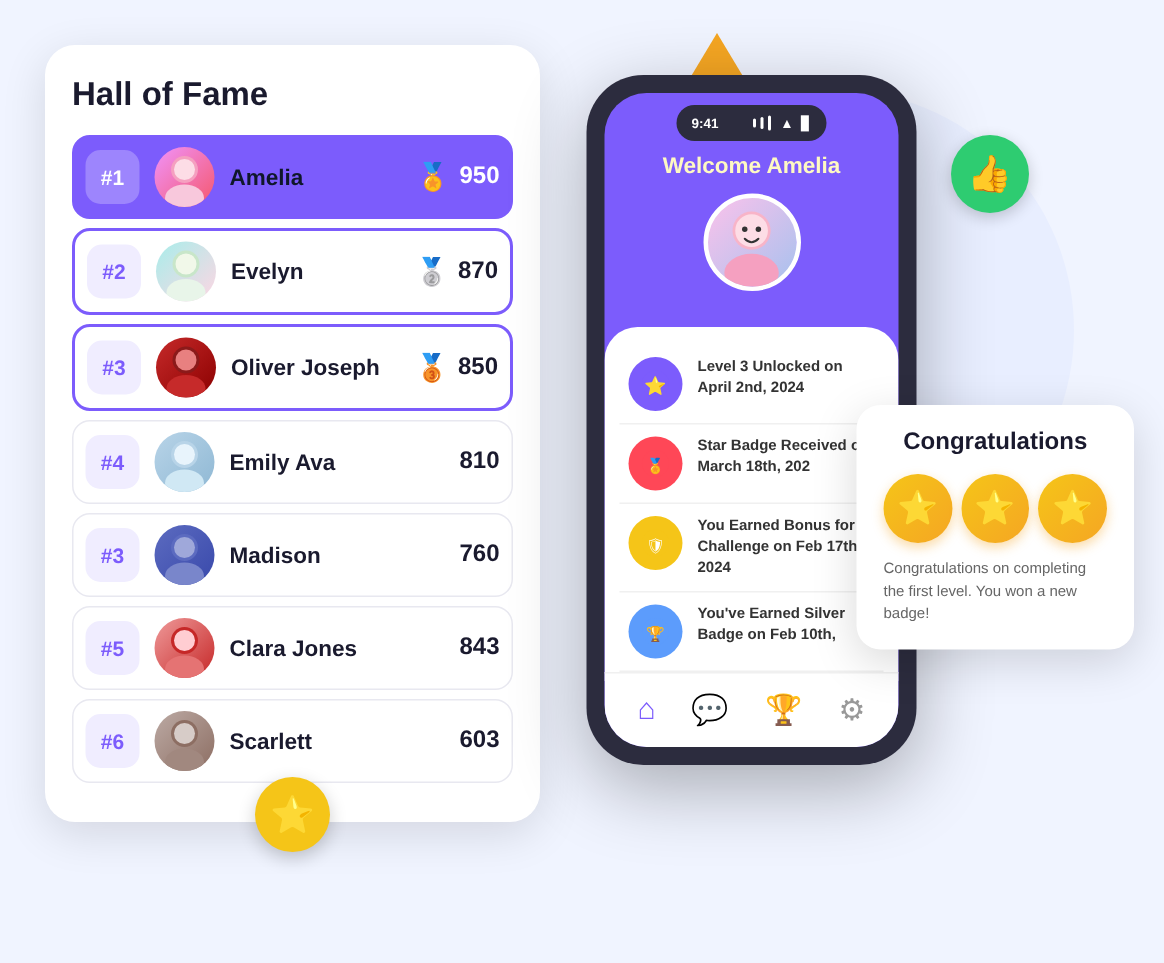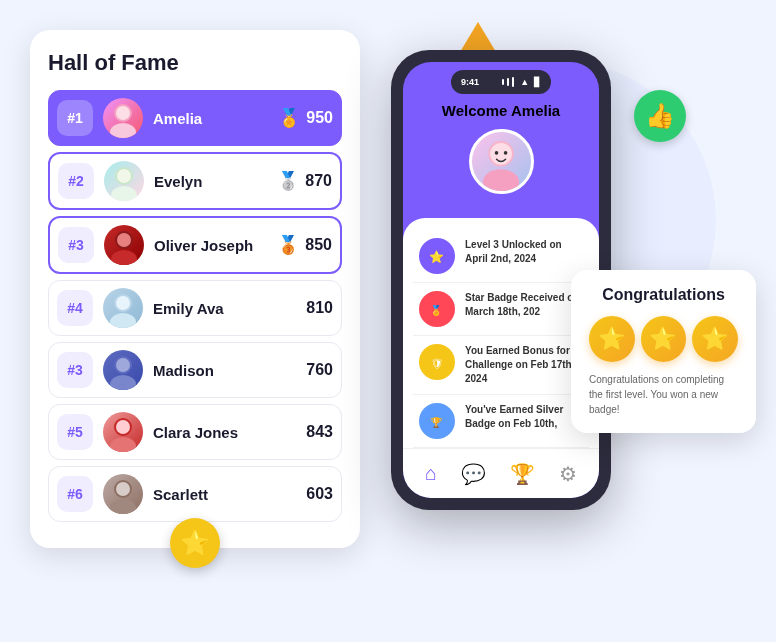--- a/index.html
+++ b/index.html
@@ -134,21 +134,21 @@
     .avatar-5 { background: linear-gradient(135deg, #5c6bc0, #3949ab); }
     .avatar-6 { background: linear-gradient(135deg, #ef9a9a, #c62828); }
     .avatar-7 { background: linear-gradient(135deg, #bcaaa4, #8d6e63); }
 
     .hof-name {
       flex: 1;
       font-weight: 700;
       font-size: 15px;
       color: #1a1a2e;
     }
-    .hof-row.highlighted .hof-name { color: #ffffff; }
+    .hof-row.highlighted .hof-name { color: #0f172a; }
 
     .medal-icon {
       font-size: 18px;
       margin-right: 6px;
     }
 
     .hof-score {
       font-weight: 800;
       font-size: 16px;
       color: #1a1a2e;
@@ -232,21 +232,21 @@
     }
 
     .phone-header {
       padding: 40px 12px 12px;
       display: flex;
       flex-direction: column;
       align-items: center;
     }
 
     .welcome-text {
-      color: #000000;
+      color: #fef9c3;
       font-size: 15px;
       font-weight: 700;
       margin-bottom: 10px;
     }
 
     .user-avatar-large {
       width: 65px;
       height: 65px;
       border-radius: 50%;
       background: linear-gradient(135deg, #fbc2eb, #a6c1ee);

